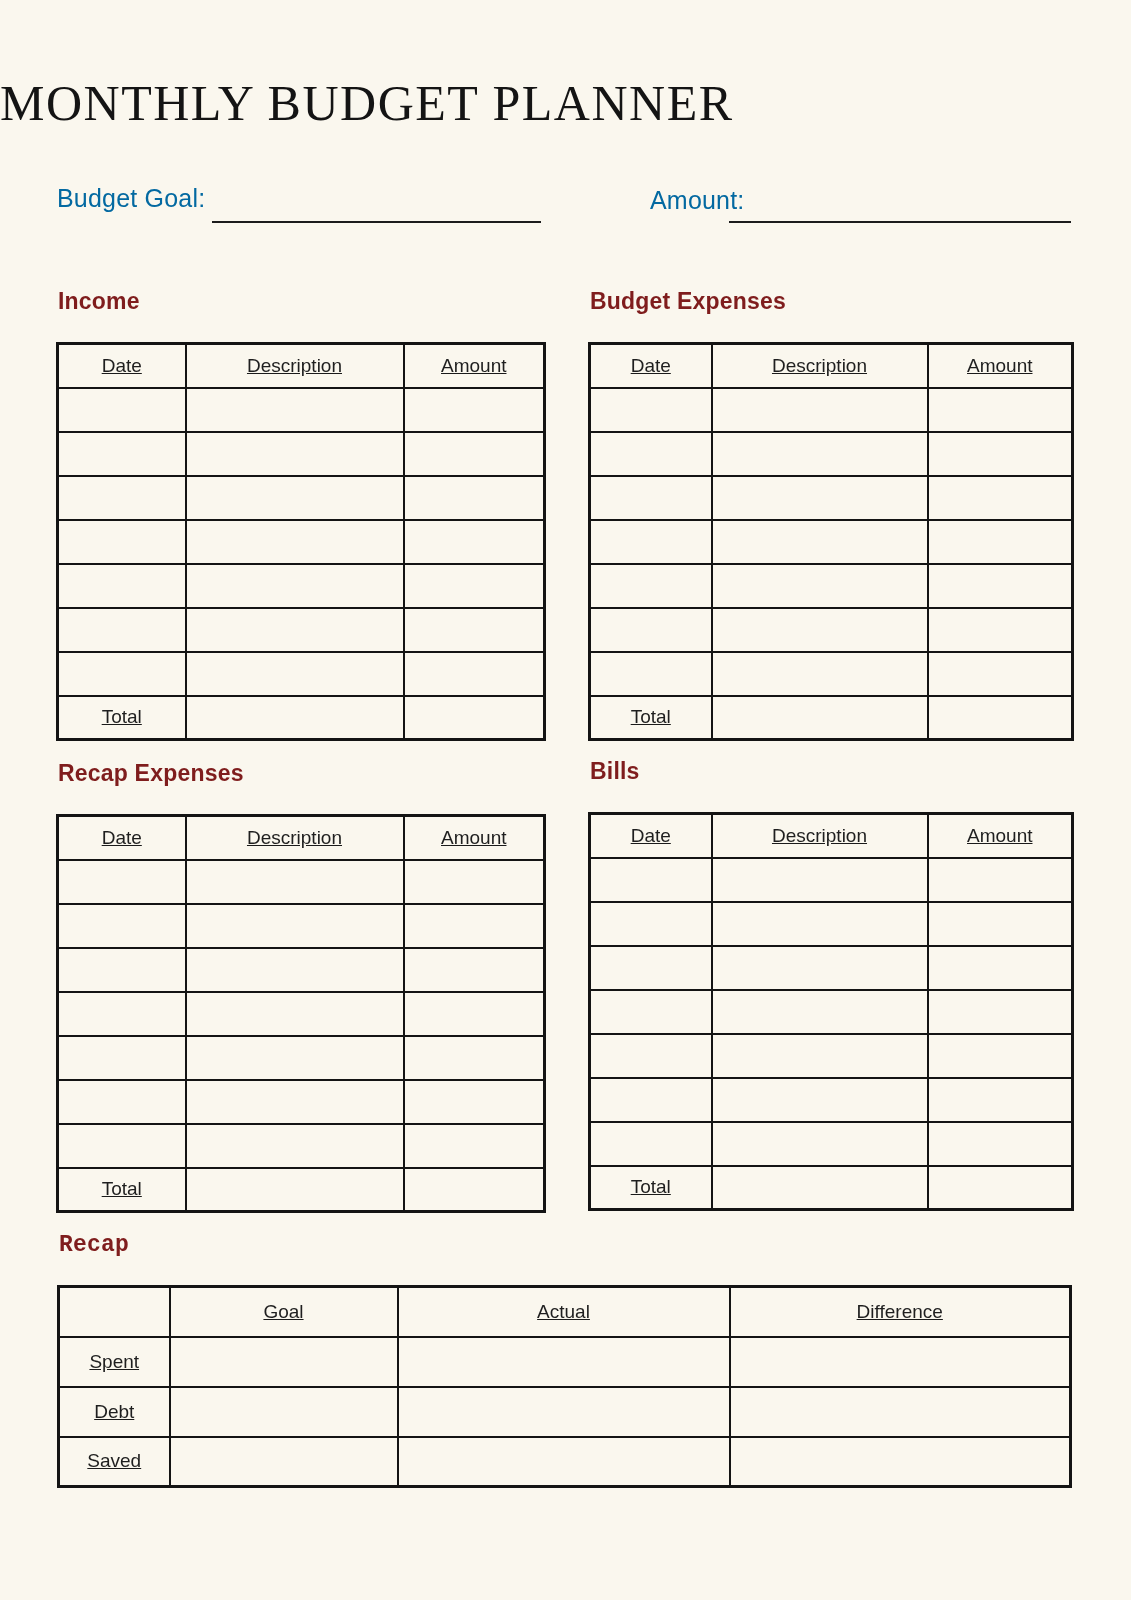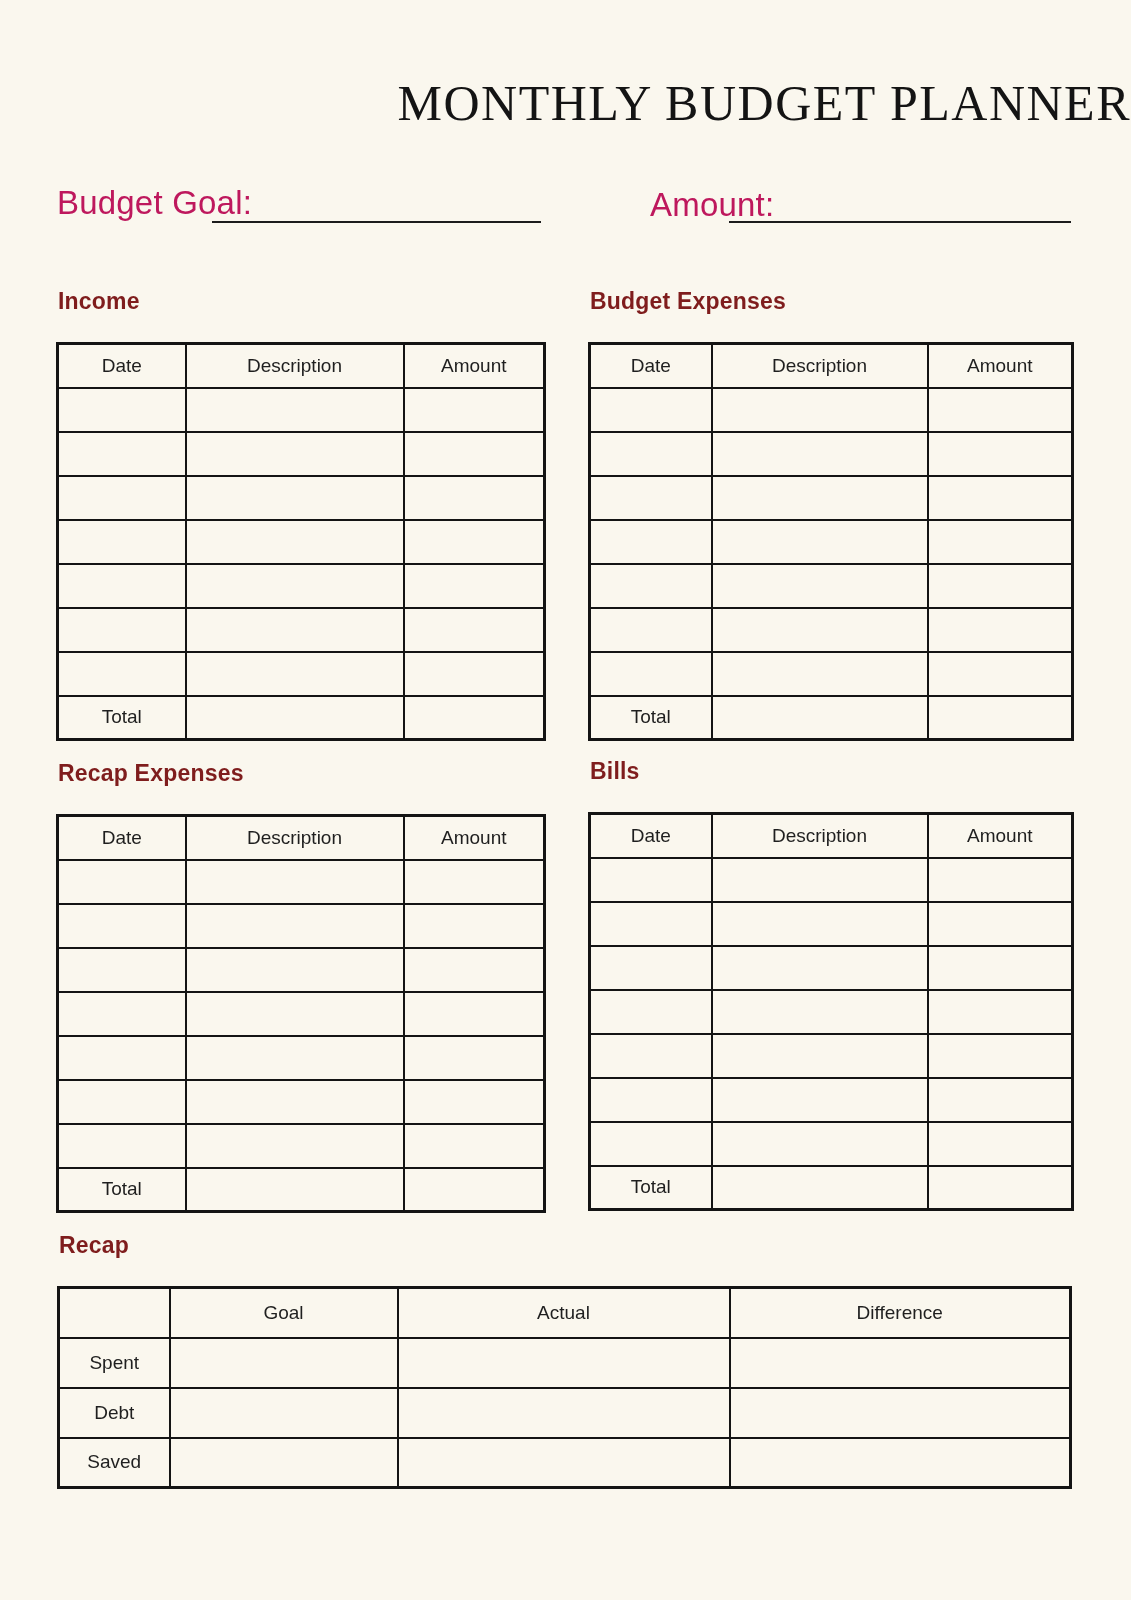--- a/index.html
+++ b/index.html
@@ -7,51 +7,52 @@
     position:relative;
     width:1131px;height:1600px;
     margin:0 auto;
     background:#faf7ee;
     font-family:"Liberation Sans",sans-serif;
     color:#1a1a1a;
     overflow:hidden;
   }
   .title{
     position:absolute;top:74px;left:0;width:100%;
-    margin:0;text-align:right;
+    margin:0;text-align:left;
     font-family:"Liberation Serif",serif;
     font-weight:400;
     font-size:50px;
     letter-spacing:1.5px;
     color:#141414;
     white-space:nowrap;
   }
   .field-label{
     position:absolute;
-    font-size:33px;
-    color:#be185d;
+    font-size:25px;
+    color:#0369a1;
     letter-spacing:0.2px;
   }
   .fill-line{
     position:absolute;height:0;
     border-top:2px solid #1c1c1c;
   }
   .section{position:absolute;}
   .section h2{
     margin:0 0 27px 2px;
     font-size:23px;
     font-weight:700;
     color:#7f1d1d;
     letter-spacing:0.2px;
   }
-  .sec-recap h2{}
+  .sec-recap h2{font-family:Liberation Mono, monospace;}
   table.grid{
     border-collapse:collapse;
     table-layout:fixed;
     border:3px solid #141414;
+    text-decoration:underline;
   }
   table.grid td{
     border:2px solid #141414;
     padding:0;
     text-align:center;
     vertical-align:middle;
     font-size:19px;
     color:#1f1f1f;
     overflow:hidden;
   }

